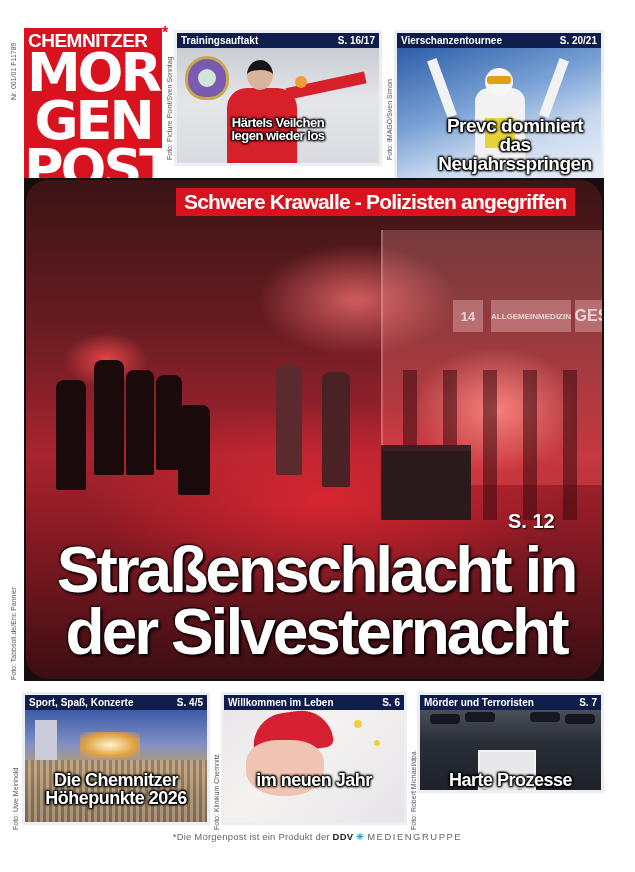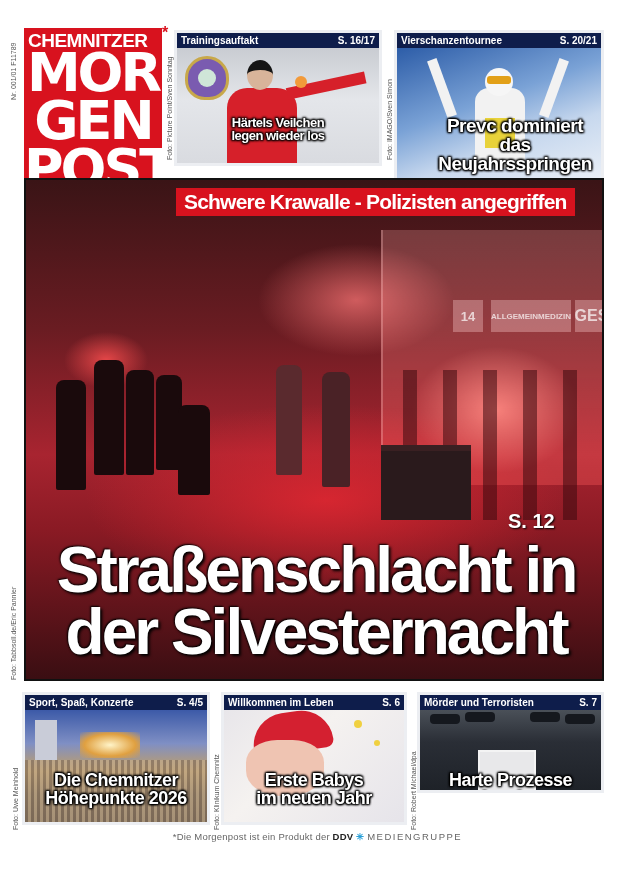--- a/index.html
+++ b/index.html
@@ -38,20 +38,21 @@
 
   
   .main { position: absolute; left: 24px; top: 178px; width: 580px; height: 503px; background: #1a0c0c; border: 2px solid #111; overflow: hidden; }
   .main-photo { position: absolute; inset: 0;
     background:
       radial-gradient(ellipse 120px 90px at 470px 230px, rgba(255,150,140,0.9), rgba(255,60,60,0) 70%),
       radial-gradient(ellipse 140px 80px at 330px 120px, rgba(255,120,120,0.7), rgba(255,40,40,0) 70%),
       radial-gradient(ellipse 60px 40px at 80px 180px, rgba(255,80,80,0.8), rgba(255,40,40,0) 70%),
       radial-gradient(ellipse 300px 120px at 300px 320px, rgba(230,40,50,0.8), rgba(180,20,30,0) 80%),
       linear-gradient(180deg, #3a1416 0%, #6a1c22 30%, #a82430 55%, #8a1a24 70%, #3a0e12 100%);
+    border-radius: 22px;
   }
   .building { position: absolute; left: 355px; top: 50px; width: 225px; height: 255px; background: linear-gradient(180deg, rgba(255,170,170,0.25), rgba(255,90,90,0.35)); border-left: 2px solid rgba(255,200,200,0.3); }
   .win { position: absolute; top: 140px; width: 14px; height: 150px; background: rgba(60,10,15,0.55); }
   .sign { position: absolute; top: 70px; height: 32px; background: rgba(255,210,210,0.35); color: rgba(255,255,255,0.7); font-size: 13px; font-weight: bold; display: flex; align-items: center; justify-content: center; }
   .figure { position: absolute; background: #1a0a0c; border-radius: 8px 8px 2px 2px; }
   .planter { position: absolute; left: 355px; top: 265px; width: 90px; height: 75px; background: #2a1a1c; border-top: 6px solid #3a2022; }
 
   .kicker { position: absolute; left: 150px; top: 8px; height: 28px; background: #d8121e; color: #fff; font-weight: bold; font-size: 21px; line-height: 28px; padding: 0 8px; letter-spacing: -0.8px; z-index: 4; white-space: nowrap; }
   .page-ref { position: absolute; left: 482px; top: 330px; color: #fff; font-weight: bold; font-size: 20px; text-shadow: 1px 1px 2px #000; z-index: 4; }
   .headline { position: absolute; left: 0; width: 580px; text-align: center; color: #fff; font-weight: bold; font-size: 64px; line-height: 60px; letter-spacing: -3px; z-index: 4; text-shadow: 2px 2px 3px #000, -1px -1px 2px #000; white-space: nowrap; }
@@ -184,21 +185,20 @@
       <span>Willkommen im Leben</span>
       <span>S. 6</span>
     </div>
     <div class="card-photo ph-baby">
       <div style="position:absolute; left:28px; top:2px; width:80px; height:40px; background:#d42030; border-radius:40px 40px 10px 10px; transform:rotate(-8deg);"></div>
       <div style="position:absolute; left:22px; top:30px; width:78px; height:56px; background:#efc4b2; border-radius:40% 40% 45% 45%;"></div>
       <div style="position:absolute; left:130px; top:10px; width:8px; height:8px; background:#f0d040; border-radius:50%;"></div>
       <div style="position:absolute; left:150px; top:30px; width:6px; height:6px; background:#f0d040; border-radius:50%;"></div>
     </div>
     <div class="card-headline" style="top:76px; font-size:18px;">
-      <div>Erste Babys</div>
       <div>im neuen Jahr</div>
     </div>
   </div>
 </div>
 
 <div class="vtext" style="left:410px; top:830px;">Foto: Robert Michael/dpa</div>
 <div class="card" style="left:417px; top:692px; width:187px; height:101px;">
   <div class="card-inner">
     <div class="card-bar">
       <span>Mörder und Terroristen</span>

